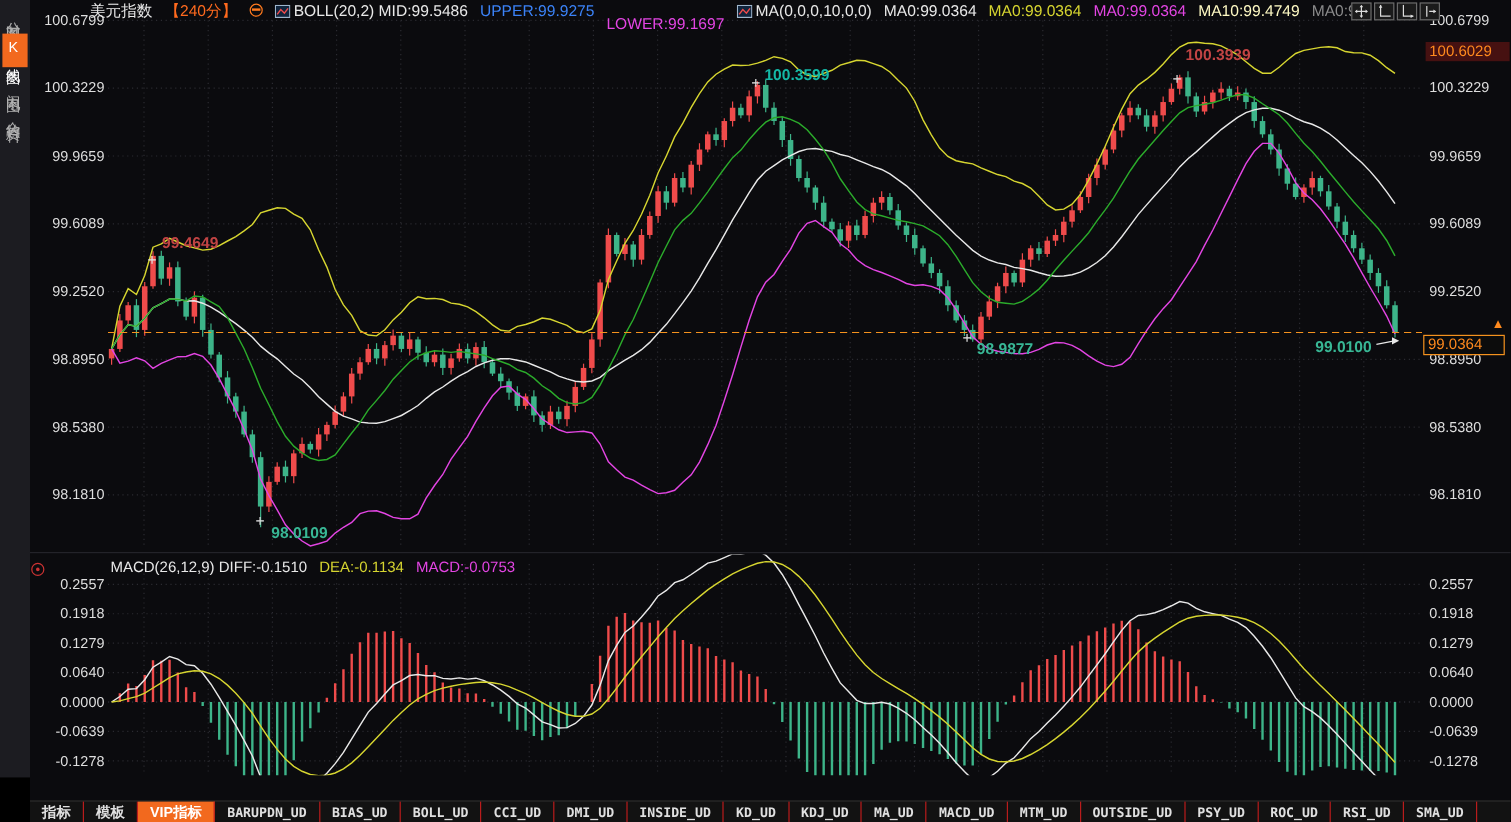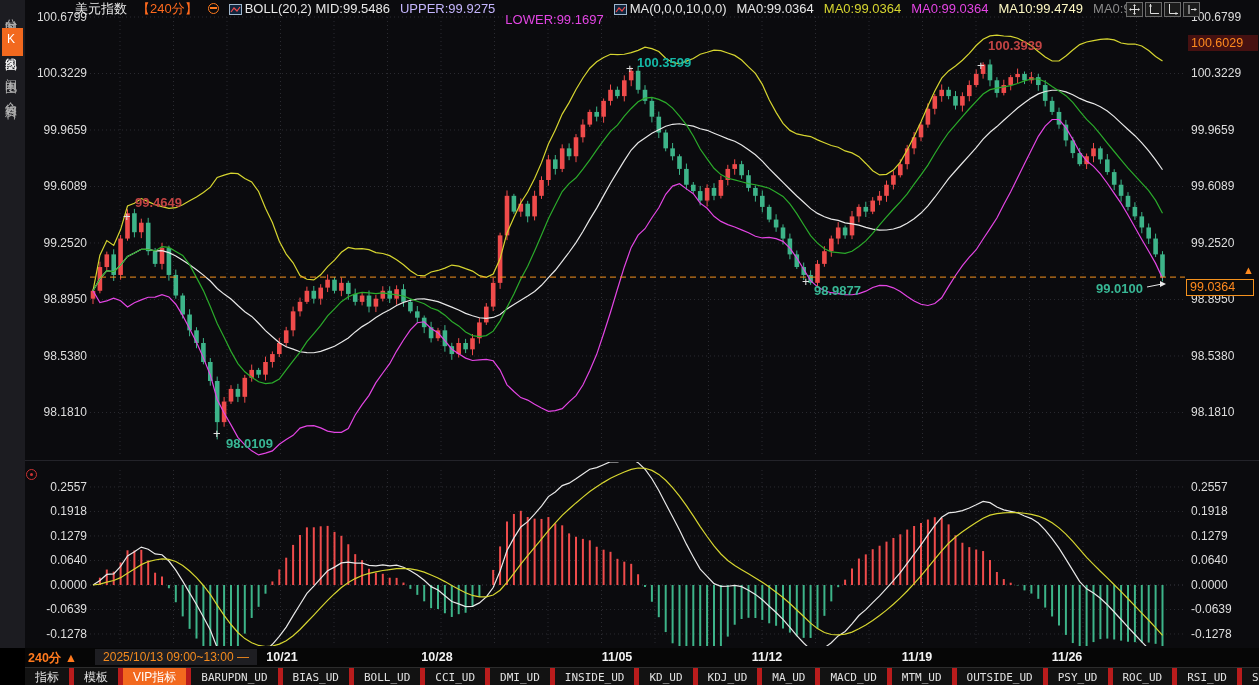--- a/index.html
+++ b/index.html
@@ -45,22 +45,22 @@
   .sep{position:absolute;left:25px;right:0;top:460px;height:1px;background:#232329;}
   
   .xaxis{position:absolute;left:25px;top:648px;right:0;height:19px;background:#060606;font-size:12.5px;}
   .period{position:absolute;left:3px;top:2px;color:#ff7a1e;font-weight:bold;cursor:pointer;}
   .range-box{position:absolute;left:70px;top:1px;width:162px;height:16px;background:#1e1e22;
              color:#f58b1e;text-align:center;line-height:16px;font-size:12px;}
   .xdate{position:absolute;top:2px;transform:translateX(-50%);font-weight:bold;color:#f2f2f2;font-size:12.5px;}
   
   .toolbar{position:absolute;left:25px;top:667px;right:0;height:18px;background:#121212;
            border-top:1px solid #2c2c2c;display:flex;align-items:stretch;font-size:12px;z-index:4;}
-  .tab{padding:0 10px;display:flex;align-items:center;border-right:5px solid #b91c1c;color:#e0e0e0;
-       cursor:pointer;white-space:nowrap;}
+  .tab{padding:0 10px;display:flex;align-items:center;border-right:1px solid #b91c1c;color:#e0e0e0;
+       cursor:pointer;white-space:nowrap;font-weight:bold;}
   .tab.mono{font-family:"DejaVu Sans Mono",monospace;font-size:11px;}
   .tab.active{background:#f2691e;color:#fff;}
   .corner{position:absolute;left:0;top:648px;width:25px;height:37px;background:#000;}
   
   #overlay{position:absolute;left:0;top:0;width:1259px;height:685px;pointer-events:none;z-index:5;}
   .ann{position:absolute;font-size:13px;font-weight:bold;white-space:nowrap;}
   .cross{position:absolute;font-size:13px;color:#e0e0e0;}
   .watermark{position:absolute;left:1128px;top:636px;font-size:31px;font-weight:bold;color:#ececec;
              letter-spacing:1px;z-index:7;}
 </style>
@@ -633,21 +633,21 @@
         <span class="minus-circle"></span>
       </span>
       <span class="hseg">
         <span class="chart-thumb"><svg width="13" height="11">
             <rect x="0.5" y="0.5" width="12" height="10" fill="#10253d" stroke="#9fb6cc"></rect>
             <polyline points="2,8 5,4 8,7 11,3" fill="none" stroke="#ef4b4b" stroke-width="1.2"></polyline>
           </svg></span>
         <span style="color: rgb(232, 232, 232); text-align: center;">BOLL(20,2) MID:99.5486</span>
       </span>
       <span class="hseg">
-        <span style="color: #c4b5fd;">UPPER:99.9275</span>
+        <span style="color: #3b82f6;">UPPER:99.9275</span>
       </span>
       <span class="hseg">
         <span style="color: rgb(227, 69, 227); margin-top: 21px;">LOWER:99.1697</span>
       </span>
       <span class="hseg">
         <span class="chart-thumb"><svg width="13" height="11">
             <rect x="0.5" y="0.5" width="12" height="10" fill="#10253d" stroke="#9fb6cc"></rect>
             <polyline points="2,8 5,4 8,7 11,3" fill="none" stroke="#ef4b4b" stroke-width="1.2"></polyline>
           </svg></span>
         <span style="color: rgb(232, 232, 232);">MA(0,0,0,10,0,0)</span>
@@ -730,26 +730,26 @@
       <span class="axis-label" style="top: 602.499px;">-0.0639</span>
       <span class="axis-label" style="top: 626.999px;">-0.1278</span>
     </div>
 
   <div class="badge-high">100.6029</div>
   <div class="badge-last">99.0364</div>
   <div class="badge-arrow">▲</div>
 
   <div class="sep"></div>
   <div class="macd-icon"></div>
-
-  <div class="xaxis">
-    <span class="period">240分 ▲</span>
-    <span class="range-box">2025/10/13 09:00~13:00 —</span>
-    <span id="dates"><span class="xdate" style="left: 257px;">10/21</span><span class="xdate" style="left: 412px;">10/28</span><span class="xdate" style="left: 592px;">11/05</span><span class="xdate" style="left: 742px;">11/12</span><span class="xdate" style="left: 892px;">11/19</span><span class="xdate" style="left: 1042px;">11/26</span></span>
-  </div>
+  <div class="macd-hdr" id="macd-hdr">
+      <span style="color: rgb(232, 232, 232);">MACD(26,12,9) DIFF:-0.1510</span>
+      <span style="color: rgb(214, 213, 48);">DEA:-0.1134</span>
+      <span style="color: rgb(227, 69, 227);">MACD:-0.0753</span>
+    </div>
+
   <div class="corner"></div>
 
   <div class="toolbar" id="toolbar">
       <span class="tab">指标</span>
       <span class="tab">模板</span>
       <span class="tab active">VIP指标</span>
       <span class="tab mono">BARUPDN_UD</span>
       <span class="tab mono">BIAS_UD</span>
       <span class="tab mono">BOLL_UD</span>
       <span class="tab mono">CCI_UD</span>

